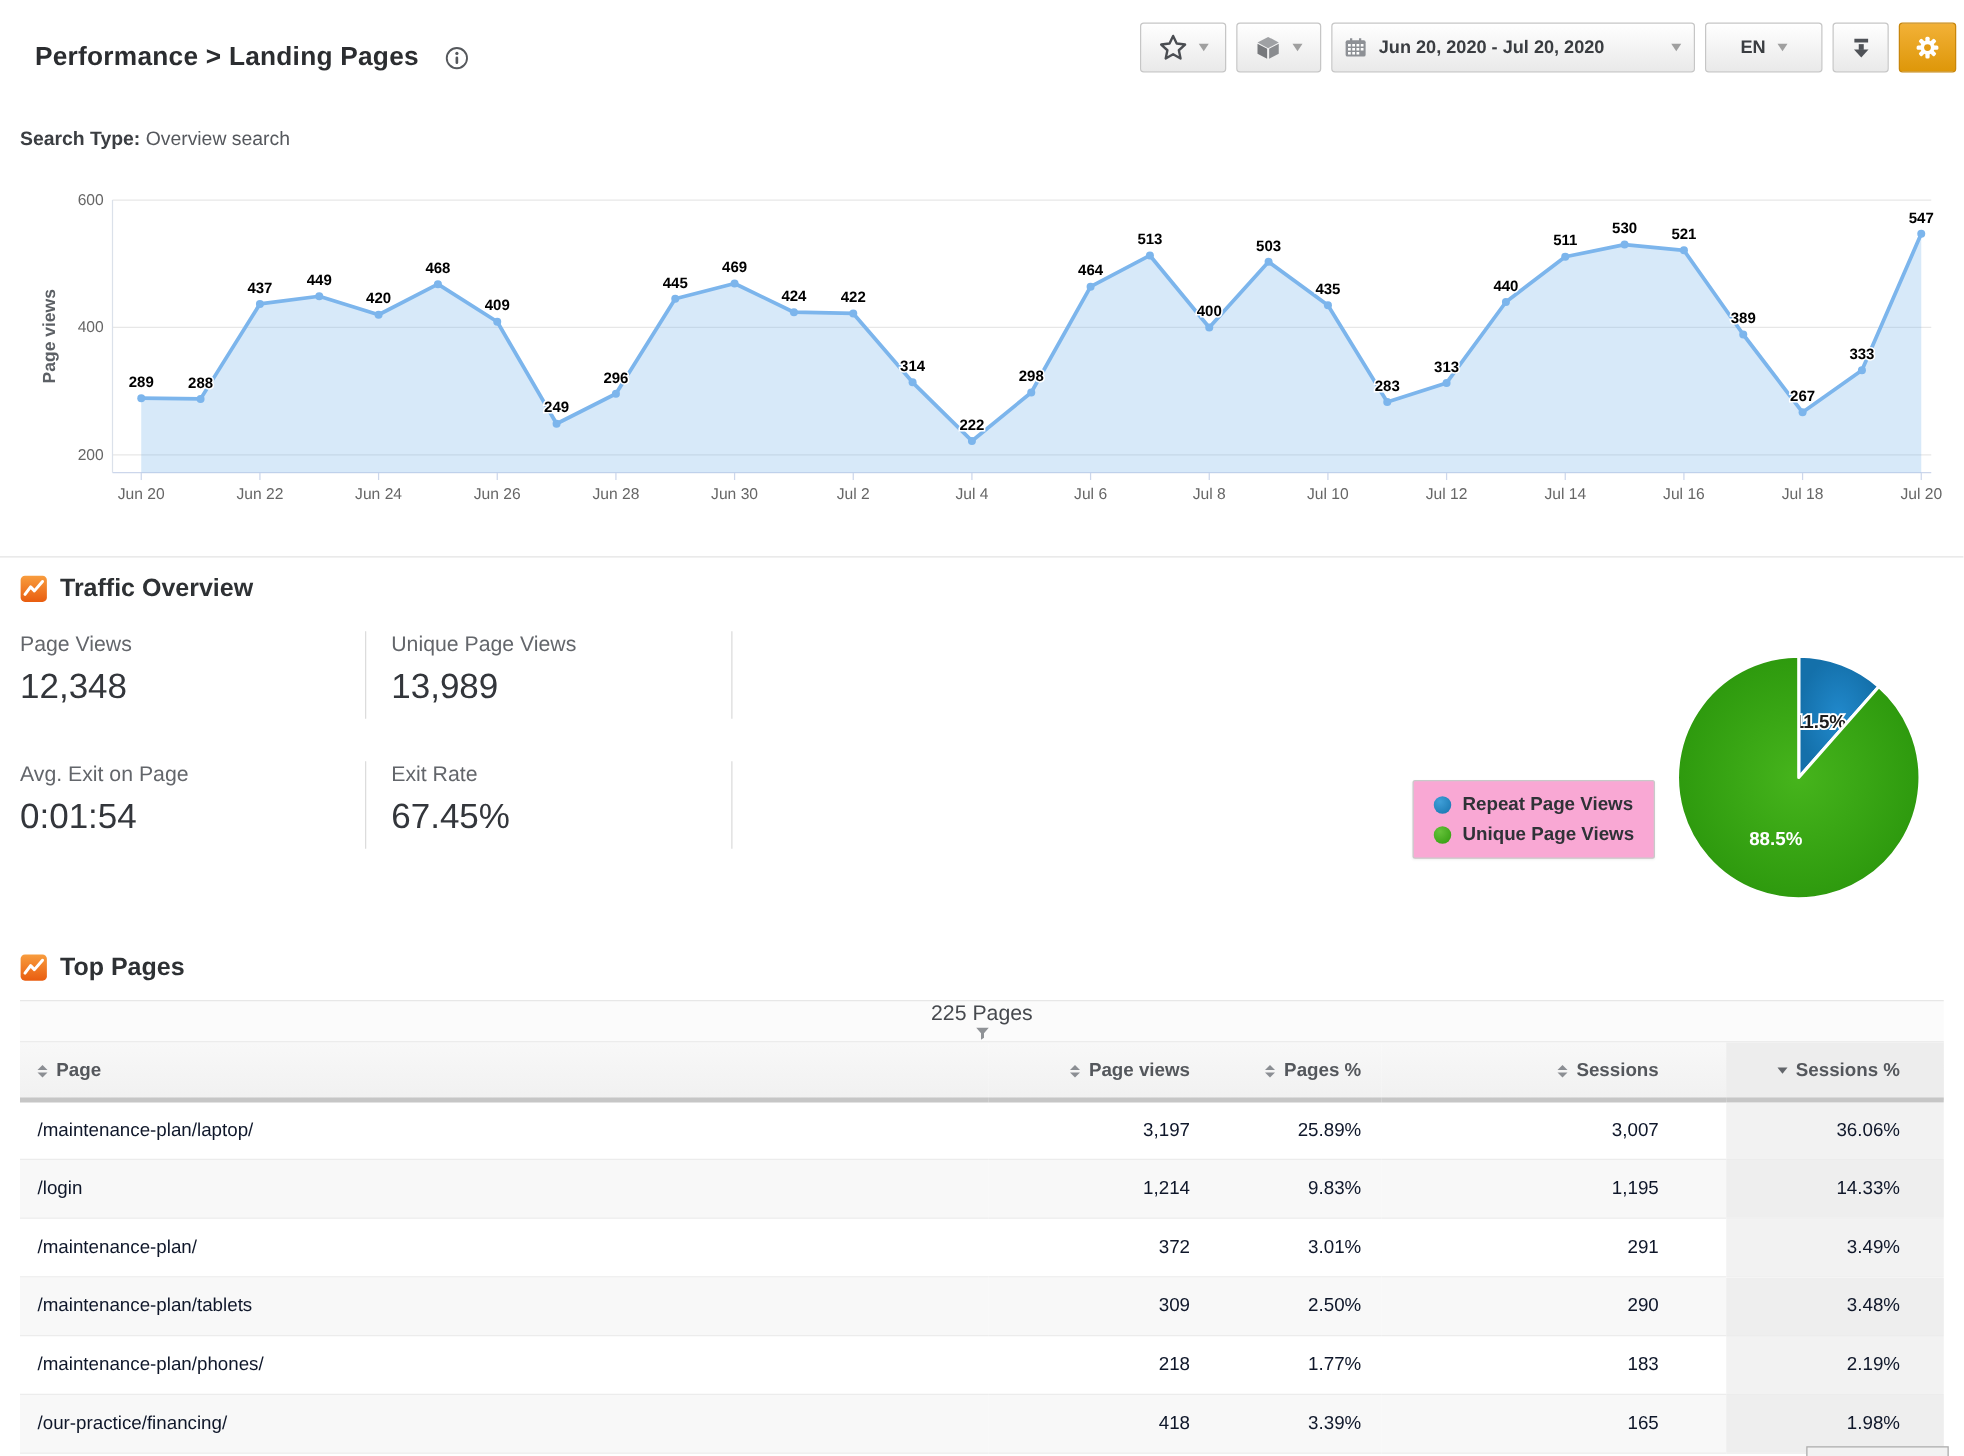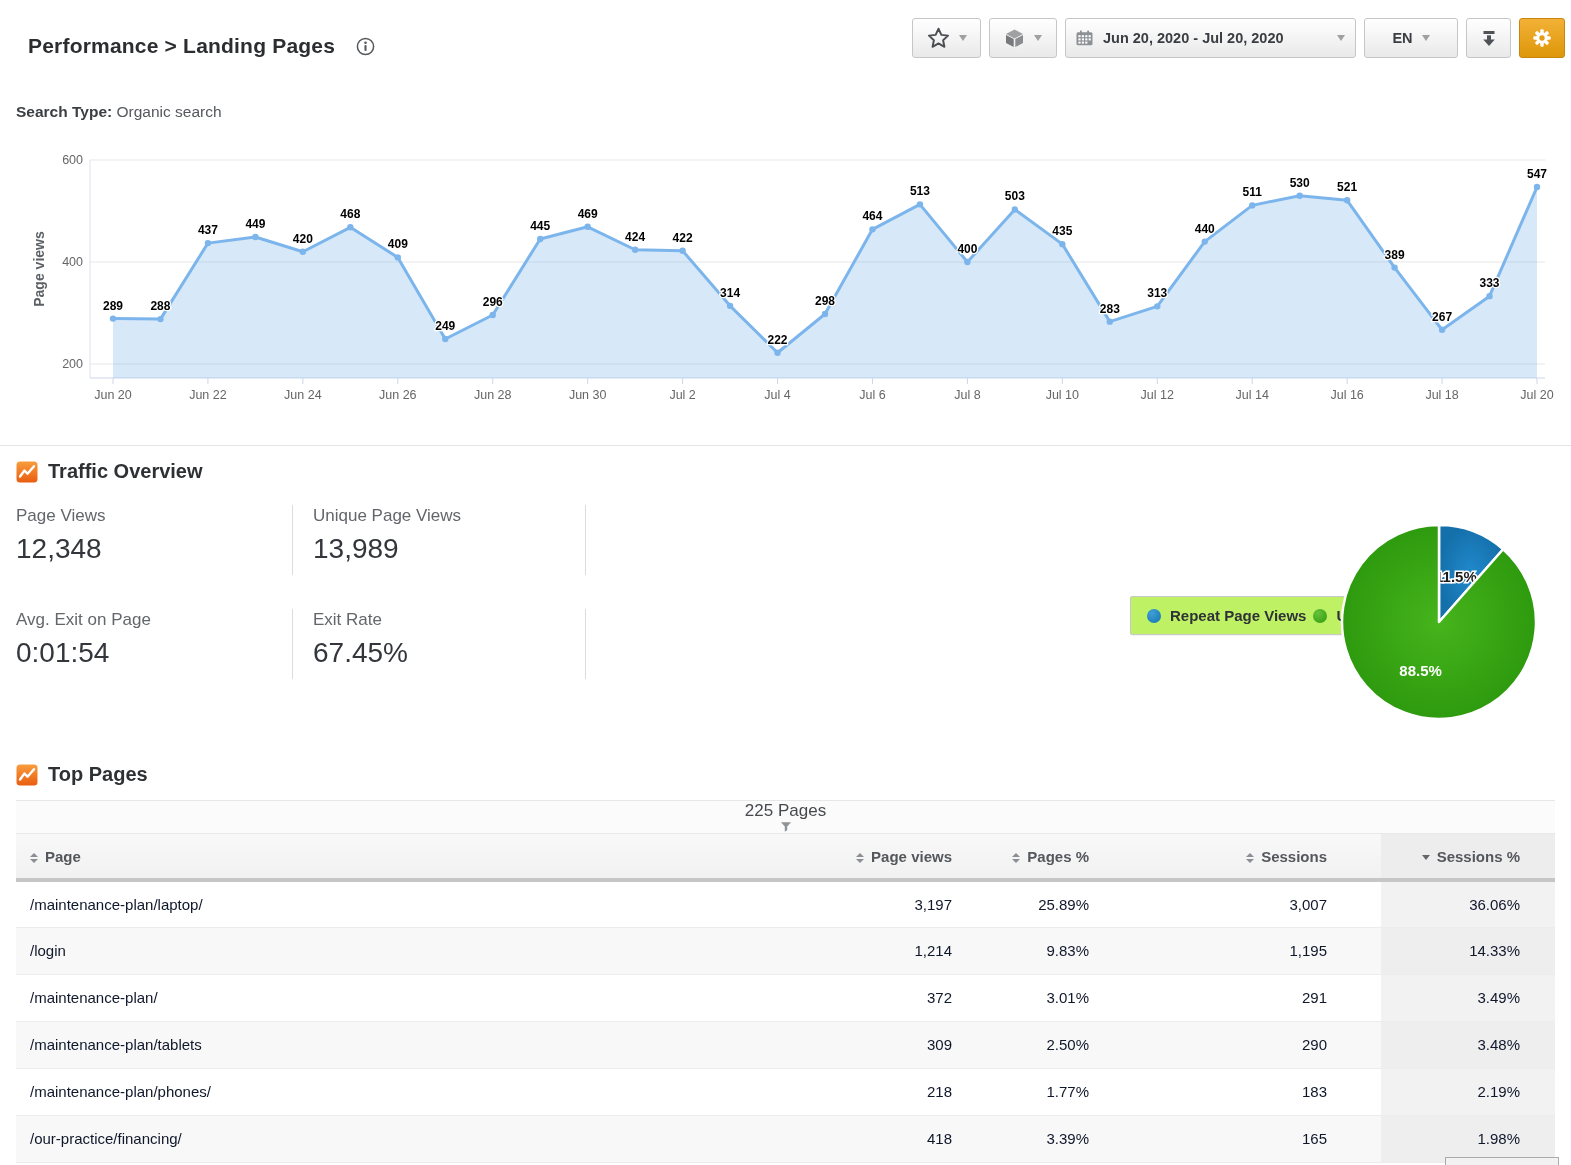--- a/index.html
+++ b/index.html
@@ -24,32 +24,32 @@
   .search-type{position:absolute;left:16px;top:103px;font-size:15.5px;}
   .search-type .lbl{font-weight:bold;color:#3b3e42;}
   .search-type .val{color:#55585d;}
 
   
   #area-chart{position:absolute;left:0;top:150px;width:1571px;height:265px;}
 
   .hdivider{position:absolute;left:0;width:1571px;height:1px;background:#e4e4e4;}
 
   
-  .section-head{position:absolute;display:flex;align-items:center;gap:10px;}
+  .section-head{position:absolute;display:flex;gap:10px;}
   .section-head .sh-title{font-size:20px;font-weight:bold;color:#2e3134;}
 
   
   .metric{position:absolute;}
   .metric .m-label{font-size:17px;color:#63666b;margin-bottom:7px;}
   .metric .m-value{font-size:28px;color:#33363b;}
   .vdiv{position:absolute;width:1px;background:#dcdcdc;height:70px;}
 
   
-  .legend{position:absolute;left:1130px;top:596px;box-sizing:border-box;background:#bef264;border:1px solid #c9c9c9;
-          border-radius:2px;padding:10px 16px;display:flex;flex-direction:row;gap:7px;box-shadow:0 1px 2px rgba(0,0,0,.06);}
+  .legend{position:absolute;left:1130px;top:624px;box-sizing:border-box;background:#f9a8d4;border:1px solid #c9c9c9;
+          border-radius:2px;padding:10px 16px;display:flex;flex-direction:column;gap:7px;box-shadow:0 1px 2px rgba(0,0,0,.06);}
   .legend-item{display:flex;align-items:center;gap:9px;cursor:pointer;}
   .legend-item .l-label{font-size:15px;font-weight:bold;color:#2f3237;white-space:nowrap;}
   .dot{width:14px;height:14px;border-radius:50%;}
   .dot.blue{background:radial-gradient(circle at 35% 30%,#3f9fd8,#1673ad);}
   .dot.green{background:radial-gradient(circle at 35% 30%,#66c23a,#2f9a0d);}
   #pie-chart{position:absolute;left:1339px;top:518px;}
 
   
   .tp-wrap{position:absolute;left:16px;top:800px;width:1539px;}
   .count-bar{box-sizing:border-box;height:34px;background:#fbfbfb;border-top:1px solid #e7e7e7;border-bottom:1px solid #e7e7e7;
@@ -150,21 +150,21 @@
           <rect x="9.3" y="2.3" width="3.4" height="17.4" rx="1.2" transform="rotate(135 11 11)"></rect>
           <circle cx="11" cy="11" r="5.7"></circle>
         </g>
         <circle cx="11" cy="11" r="2.7" fill="#e49c15"></circle>
       </svg>
     </div>
   </div>
 
   <div class="search-type">
     <span class="lbl">Search Type:</span>
-    <span class="val">Organic search</span>
+    <span class="val">Overview search</span>
   </div>
 
   <div id="area-chart">
     <svg id="area-svg" width="1571" height="265" viewBox="0 0 1571 265">
         <line x1="90" x2="1545" y1="213.9766081871345" y2="213.9766081871345" stroke="#e7e7e7" stroke-width="1"></line>
         <line x1="90" x2="1545" y1="111.98830409356725" y2="111.98830409356725" stroke="#e7e7e7" stroke-width="1"></line>
         <line x1="90" x2="1545" y1="10" y2="10" stroke="#e7e7e7" stroke-width="1"></line>
         <line x1="90" x2="90" y1="10" y2="228" stroke="#dbe1ea" stroke-width="1"></line>
         <line x1="90" x2="1545" y1="228" y2="228" stroke="#ccd6eb" stroke-width="1"></line>
         <line x1="113" x2="113" y1="228" y2="234" stroke="#ccd6eb" stroke-width="1"></line>

